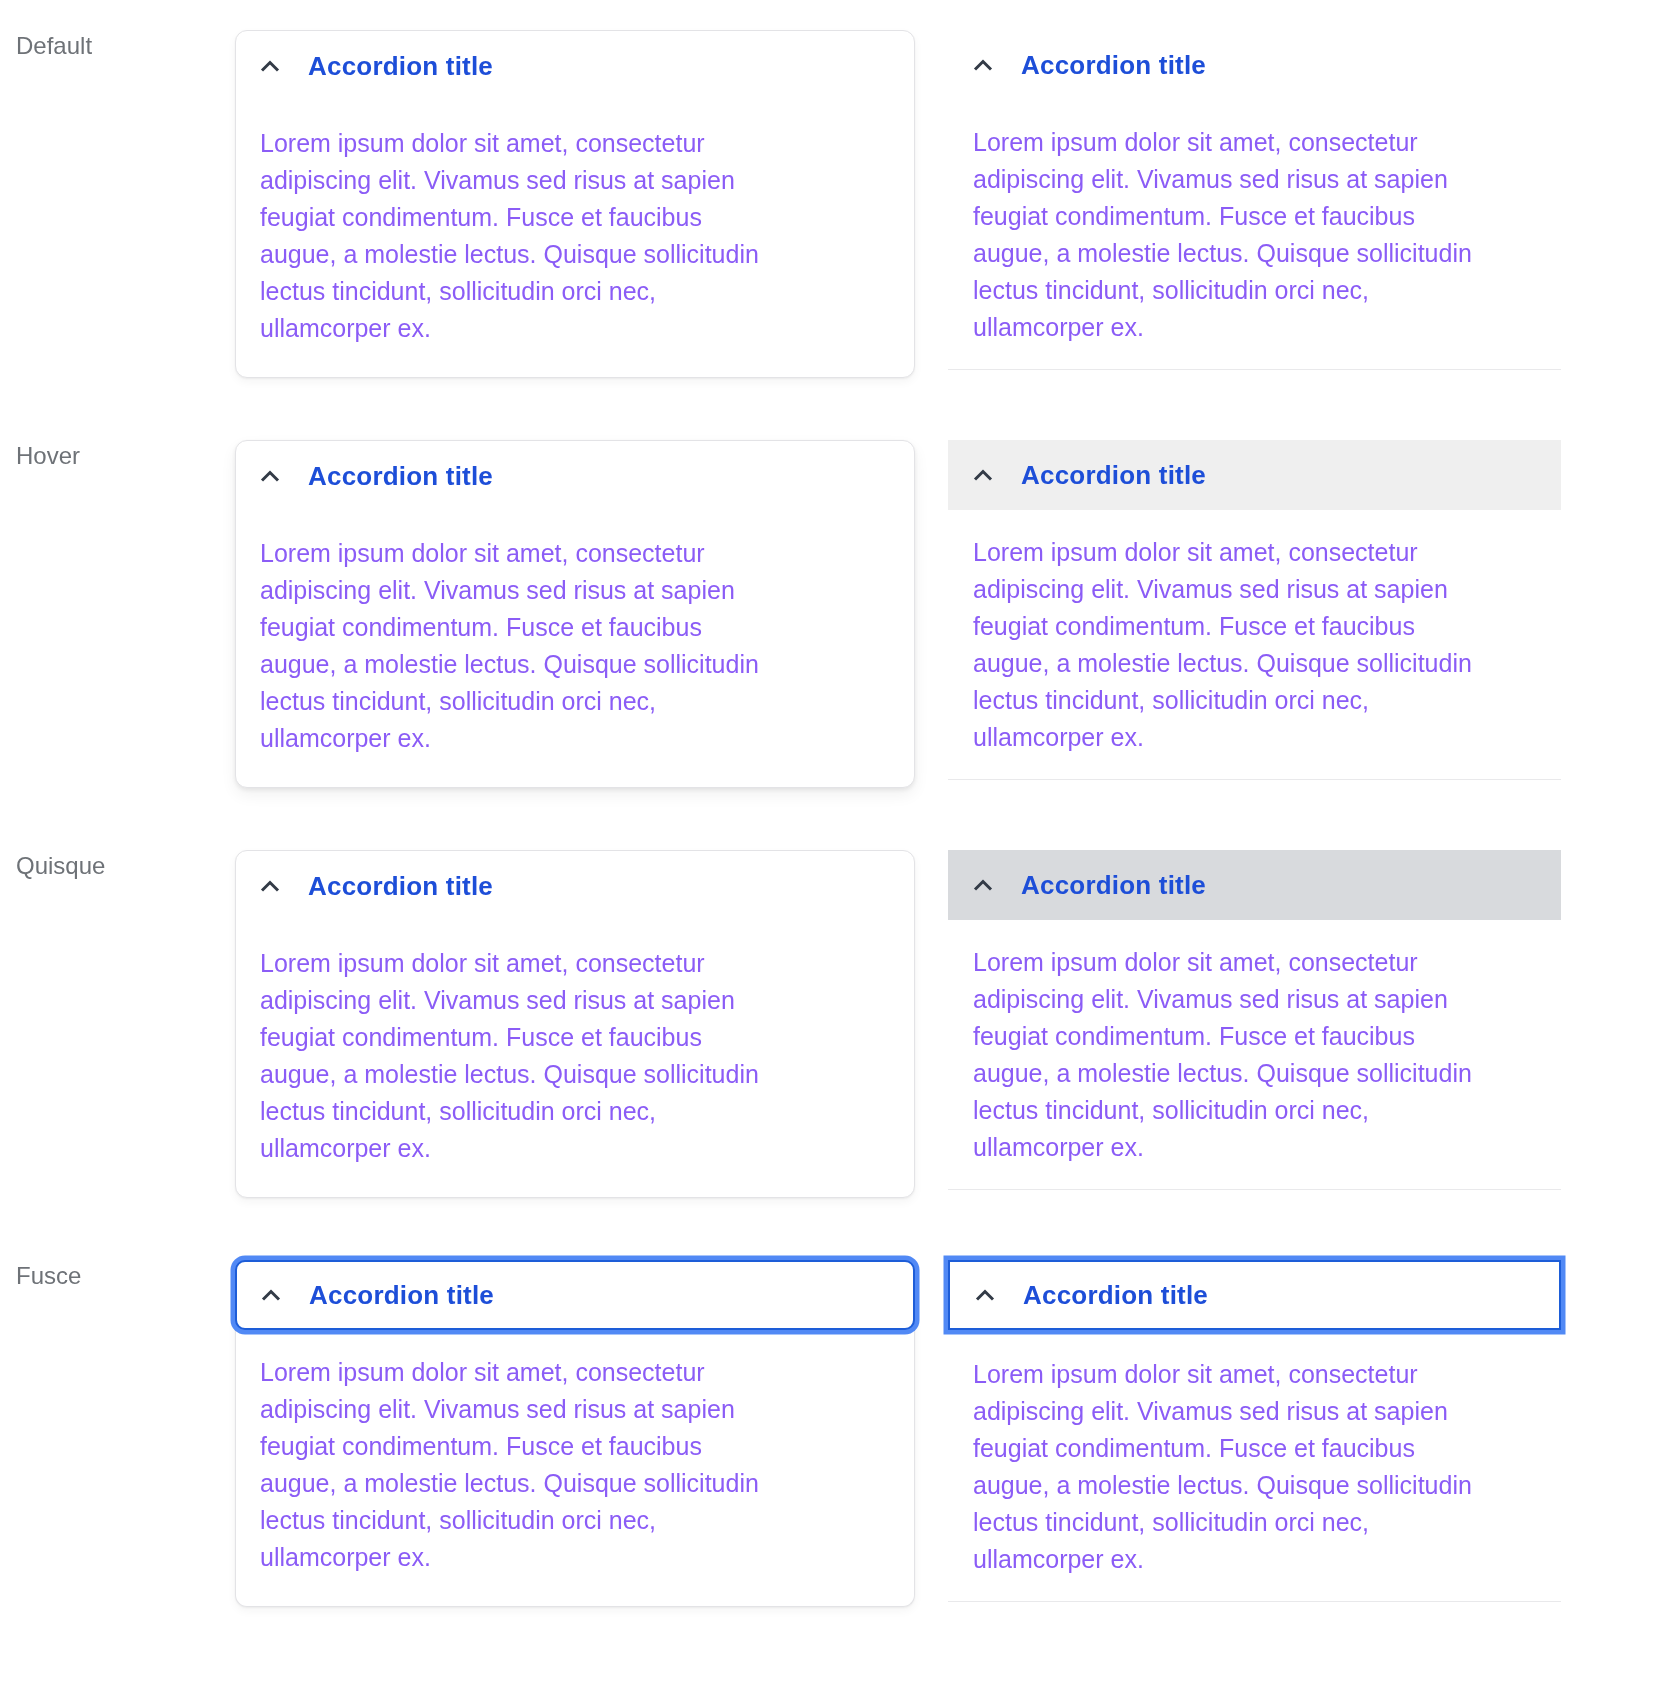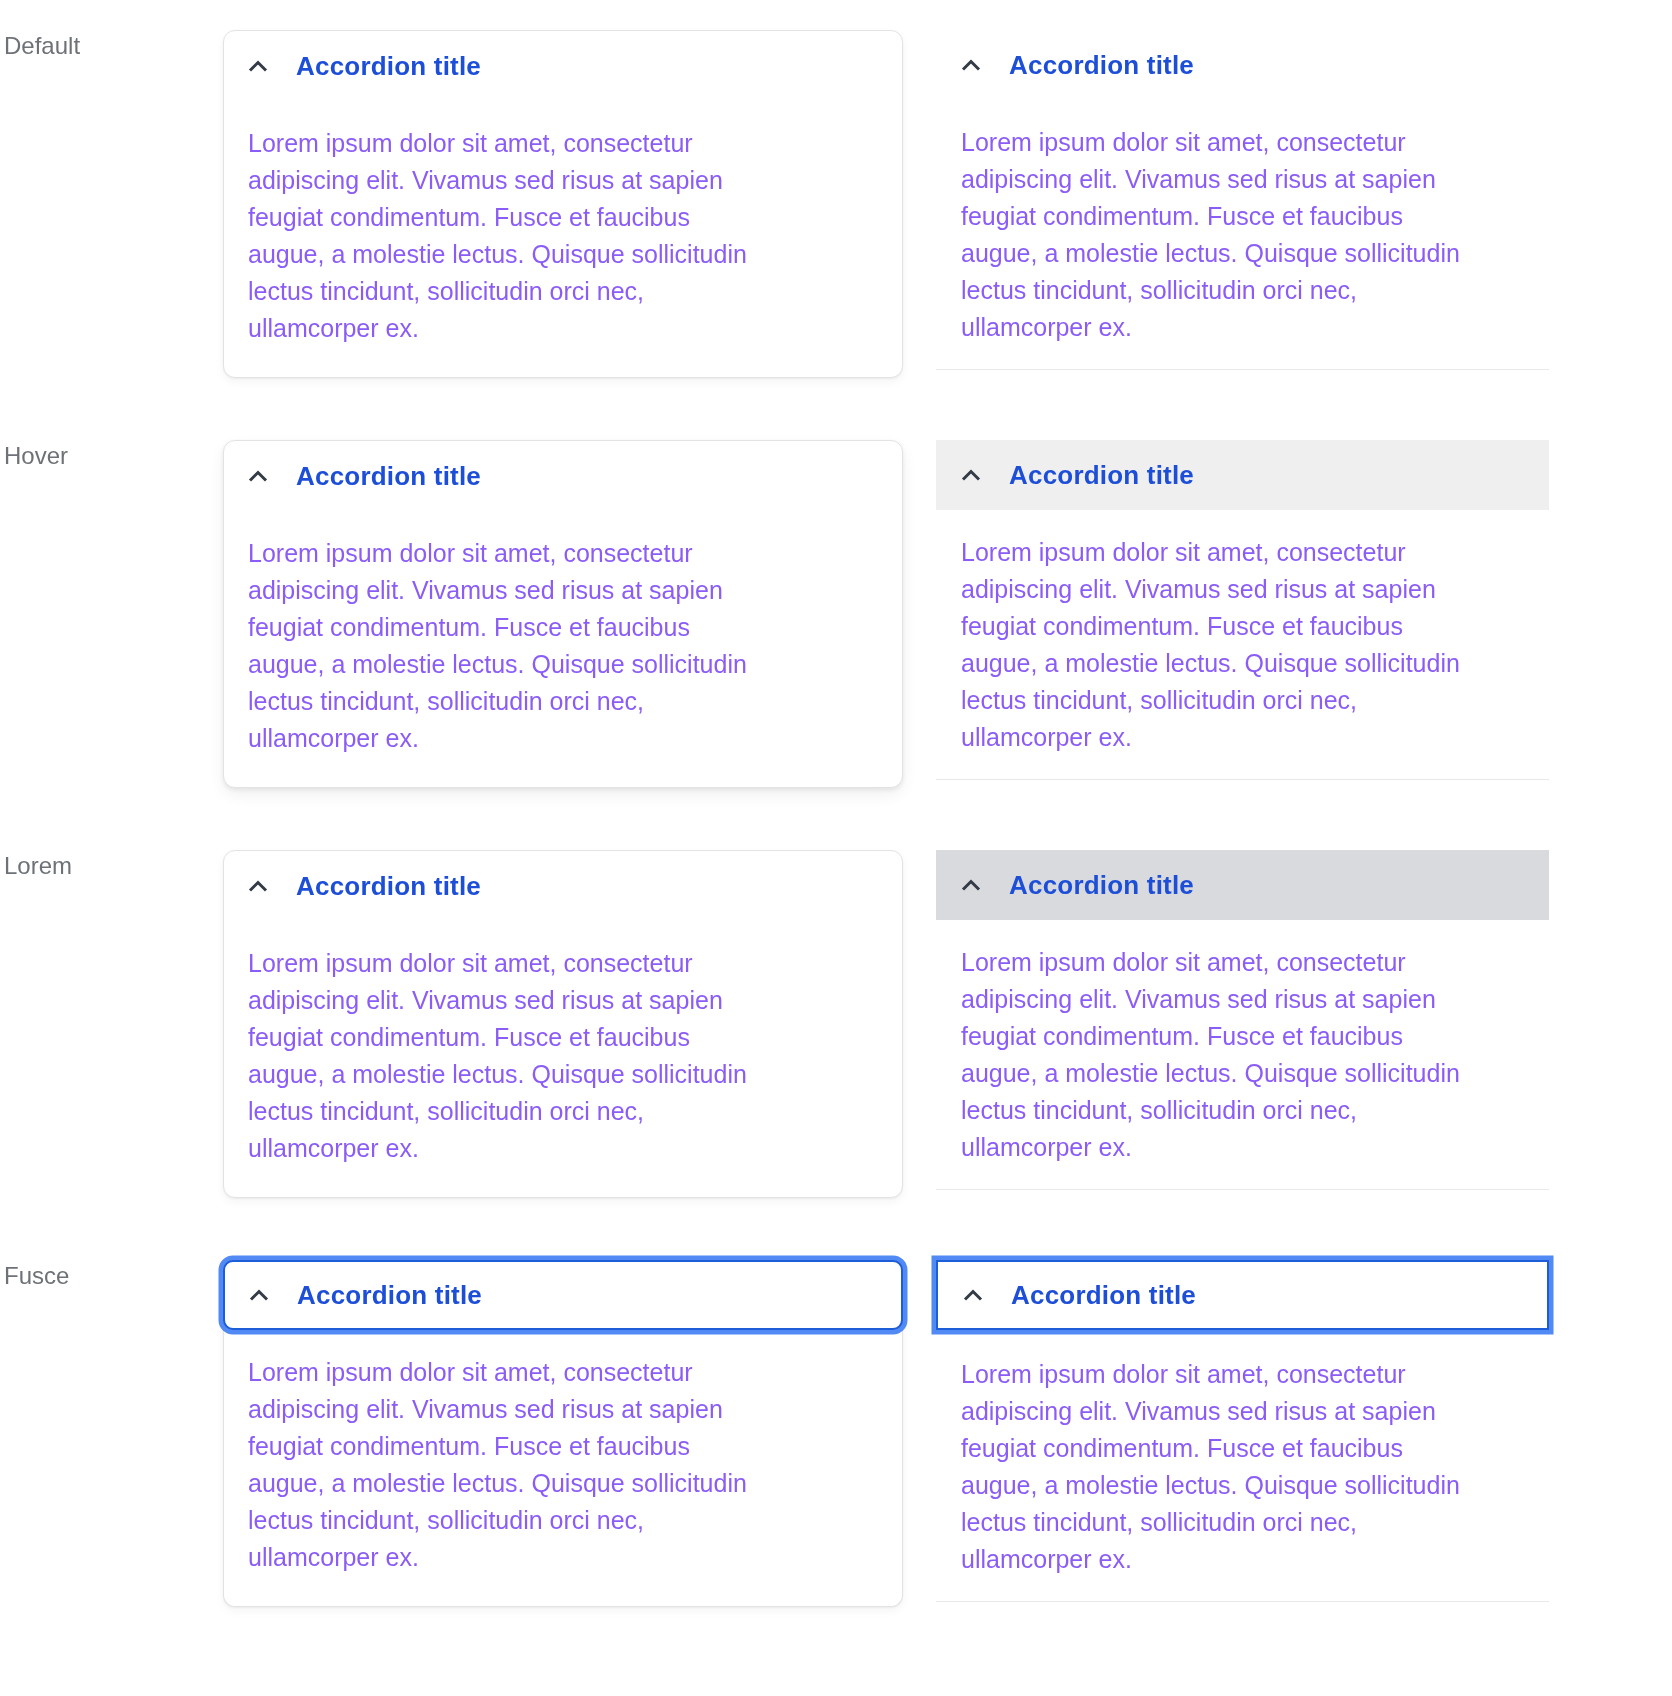--- a/index.html
+++ b/index.html
@@ -7,21 +7,21 @@
   body {
     width: 1672px; height: 1696px;
     font-family: "Liberation Sans", "DejaVu Sans", sans-serif;
     overflow: hidden;
   }
   .page {
     display: grid;
     grid-template-columns: 186px 680px 613px;
     column-gap: 33px;
     row-gap: 62px;
-    padding: 30px 0 0 4px;
+    padding: 30px 0 0 16px;
   }
   .row { display: contents; }
 
   .state-label {
     font-size: 24px;
     color: #6e7277;
     line-height: 1.2;
     padding-top: 2px;
   }
 
@@ -144,21 +144,21 @@
         <svg class="chevron" width="20" height="12" viewBox="0 0 20 12">
             <path d="M2 10.5 L10 2.5 L18 10.5" fill="none" stroke="#333b47" stroke-width="3"></path>
           </svg>
         <span class="acc-title">Accordion title</span>
       </div>
       <p class="acc-body">Lorem ipsum dolor sit amet, consectetur adipiscing elit. Vivamus sed risus at sapien feugiat condimentum. Fusce et faucibus augue, a molestie lectus. Quisque sollicitudin lectus tincidunt, sollicitudin orci nec, ullamcorper ex.</p>
     </div>
   </div>
 
   <div class="row">
-    <div class="state-label">Lorem</div>
+    <div class="state-label">Quisque</div>
 
     <div class="card">
       <div class="acc-header">
         <svg class="chevron" width="20" height="12" viewBox="0 0 20 12">
             <path d="M2 10.5 L10 2.5 L18 10.5" fill="none" stroke="#333b47" stroke-width="3"></path>
           </svg>
         <span class="acc-title">Accordion title</span>
       </div>
       <p class="acc-body">Lorem ipsum dolor sit amet, consectetur adipiscing elit. Vivamus sed risus at sapien feugiat condimentum. Fusce et faucibus augue, a molestie lectus. Quisque sollicitudin lectus tincidunt, sollicitudin orci nec, ullamcorper ex.</p>
     </div>

